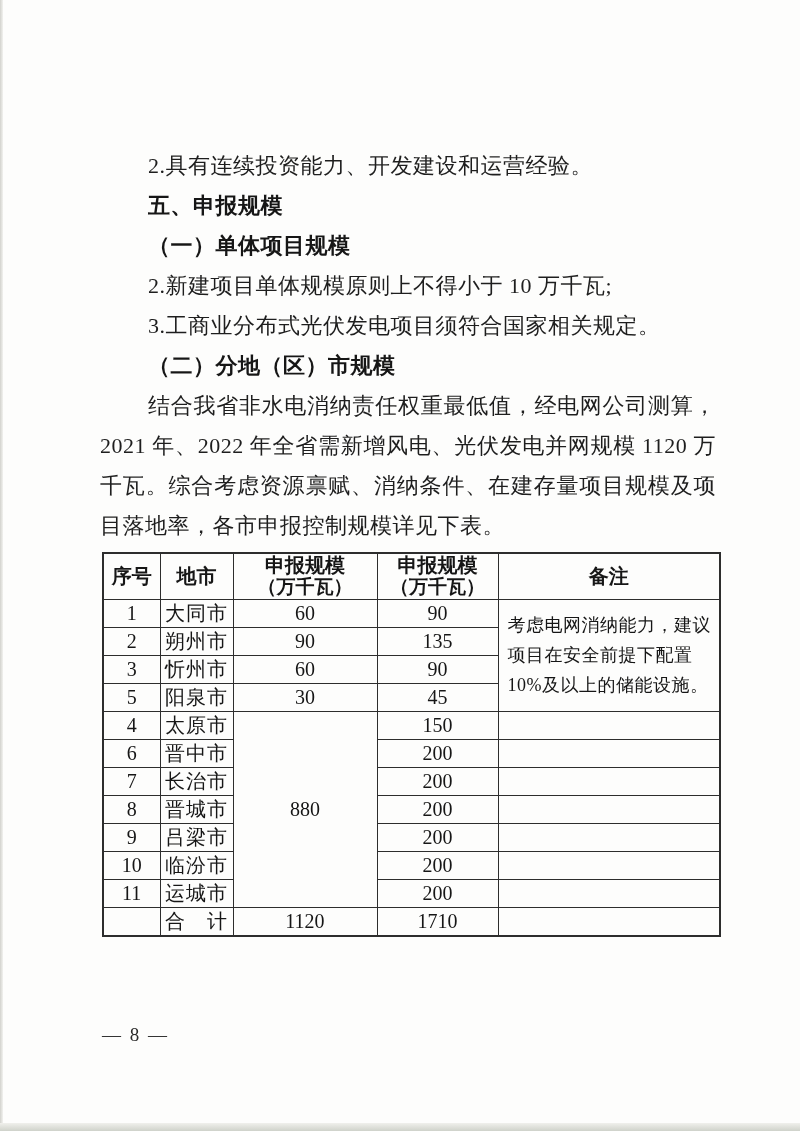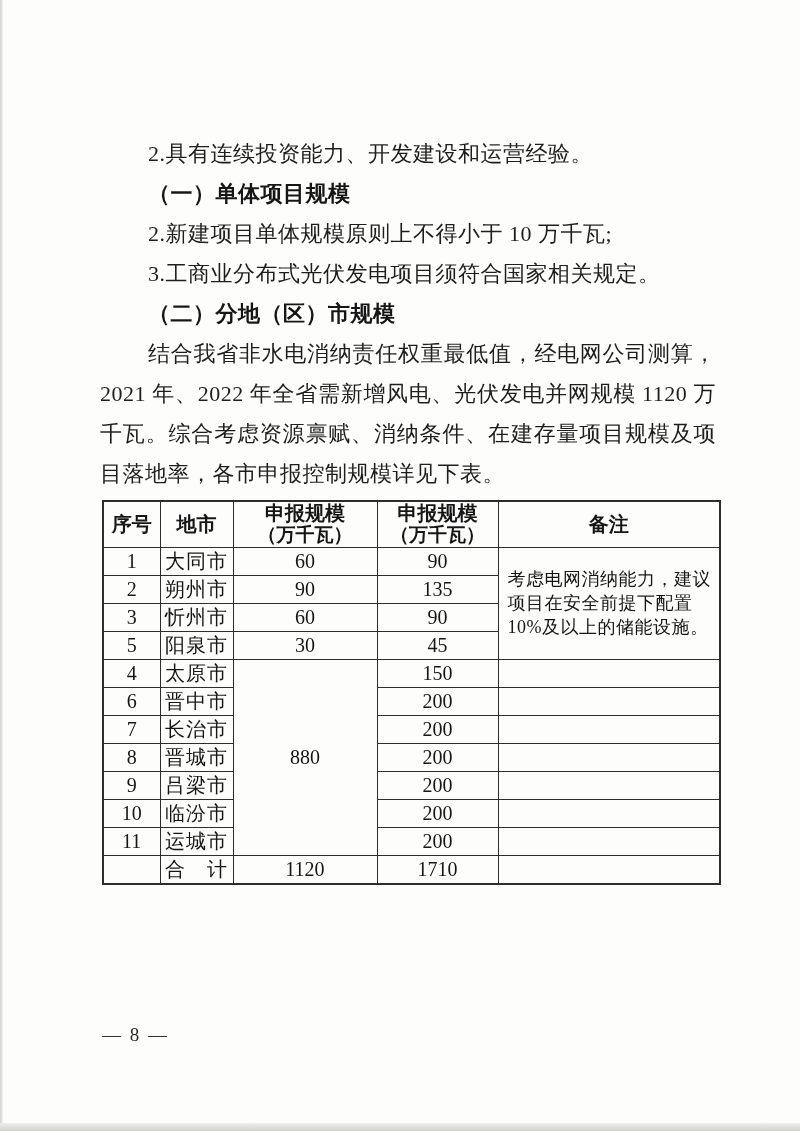--- a/index.html
+++ b/index.html
@@ -22,21 +22,21 @@
     background: linear-gradient(to right, #d2d2cd, #f2f2ef);
   }
   .scan-edge-bottom {
     position: absolute; left: 0; bottom: 0; width: 100%; height: 8px;
     background: linear-gradient(to bottom, #f0f0ec, #cfd2ca);
   }
 
   .content {
     position: absolute;
     left: 100px;
-    top: 134px;
+    top: 146px;
     width: 616px;
   }
 
   p.para {
     margin: 0;
     font-size: 22px;
     line-height: 40px;
     text-align: justify;
     text-justify: inter-ideograph;
     letter-spacing: 0.5px;
@@ -64,21 +64,21 @@
   .doc-table tbody tr { height: 27px; }
   .doc-table th { font-weight: bold; line-height: 21px; }
   .h-line { display: block; }
   .h-sub { font-size: 19px; }
   td.cell-city { letter-spacing: 1px; text-align: center; }
   td.cell-remark {
     text-align: left;
     vertical-align: middle;
     padding: 2px 6px 2px 9px;
     font-size: 18px;
-    line-height: 24px;
+    line-height: 30px;
     letter-spacing: 0.5px;
   }
   td.cell-total-label { letter-spacing: 1px; }
 
   .page-number {
     position: absolute;
     left: 102px;
     top: 1024px;
     font-size: 19px;
     color: #2a2a2a;
@@ -87,20 +87,21 @@
 </style>
 </head>
 <body>
 
 <div class="page">
   <div class="scan-edge-left"></div>
   <div class="scan-edge-bottom"></div>
 
   <div class="content">
     <p class="para indent">2.具有连续投资能力、开发建设和运营经验。</p>
+    <p class="para indent heading">五、申报规模</p>
     <p class="para indent heading">（一）单体项目规模</p>
     <p class="para indent">2.新建项目单体规模原则上不得小于 10 万千瓦;</p>
     <p class="para indent">3.工商业分布式光伏发电项目须符合国家相关规定。</p>
     <p class="para indent heading">（二）分地（区）市规模</p>
     <p class="para indent">结合我省非水电消纳责任权重最低值，经电网公司测算，2021 年、2022 年全省需新增风电、光伏发电并网规模 1120 万千瓦。综合考虑资源禀赋、消纳条件、在建存量项目规模及项目落地率，各市申报控制规模详见下表。</p>
 
     <table class="doc-table">
       <colgroup>
         <col style="width:57px">
         <col style="width:73px">

